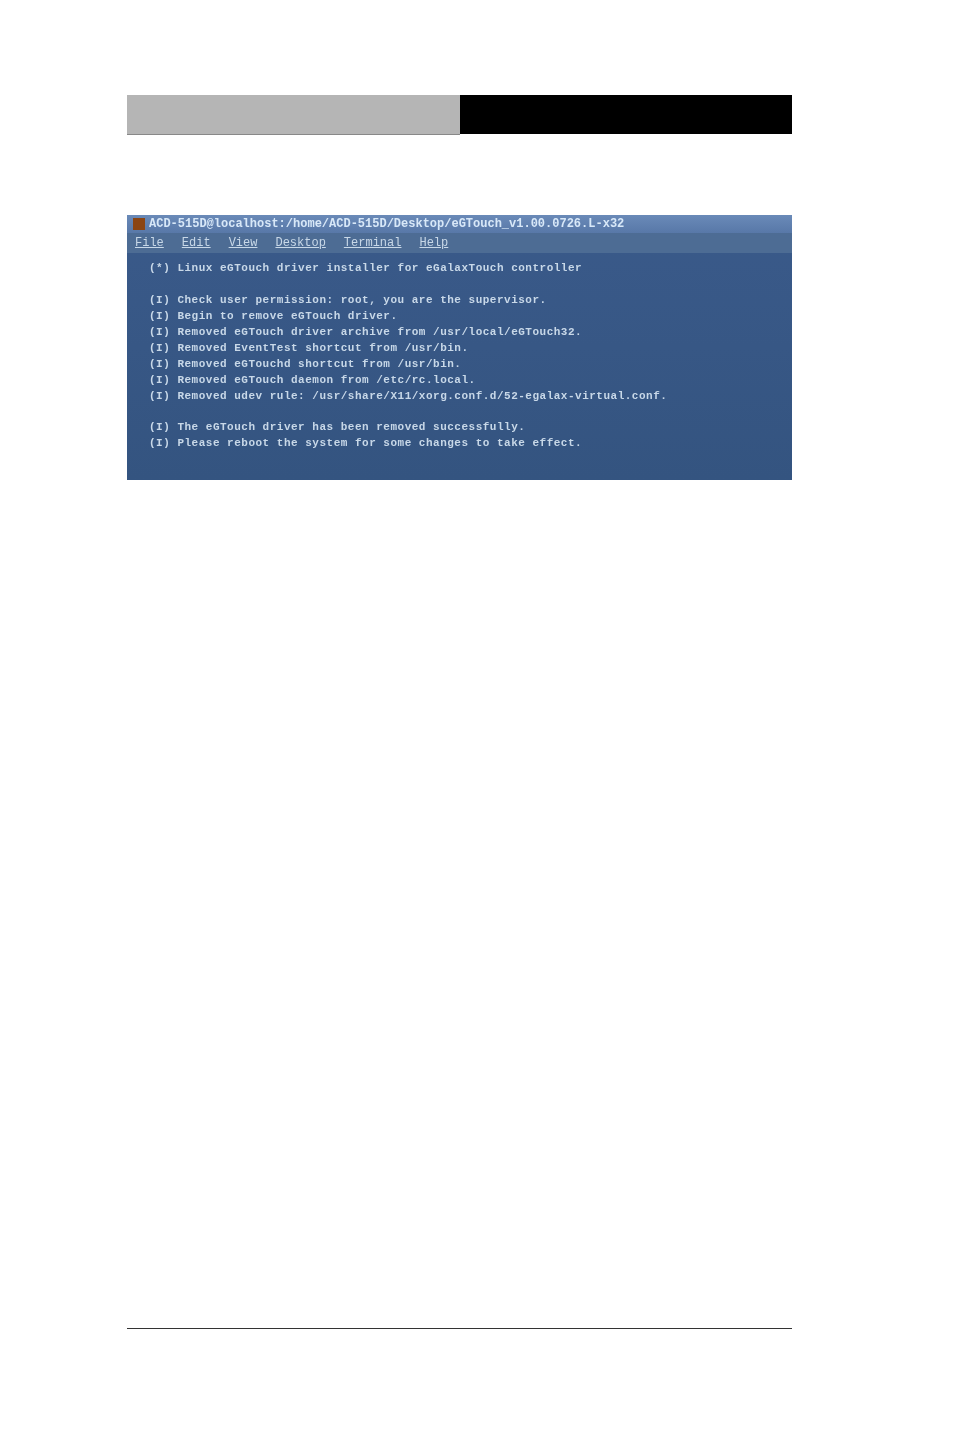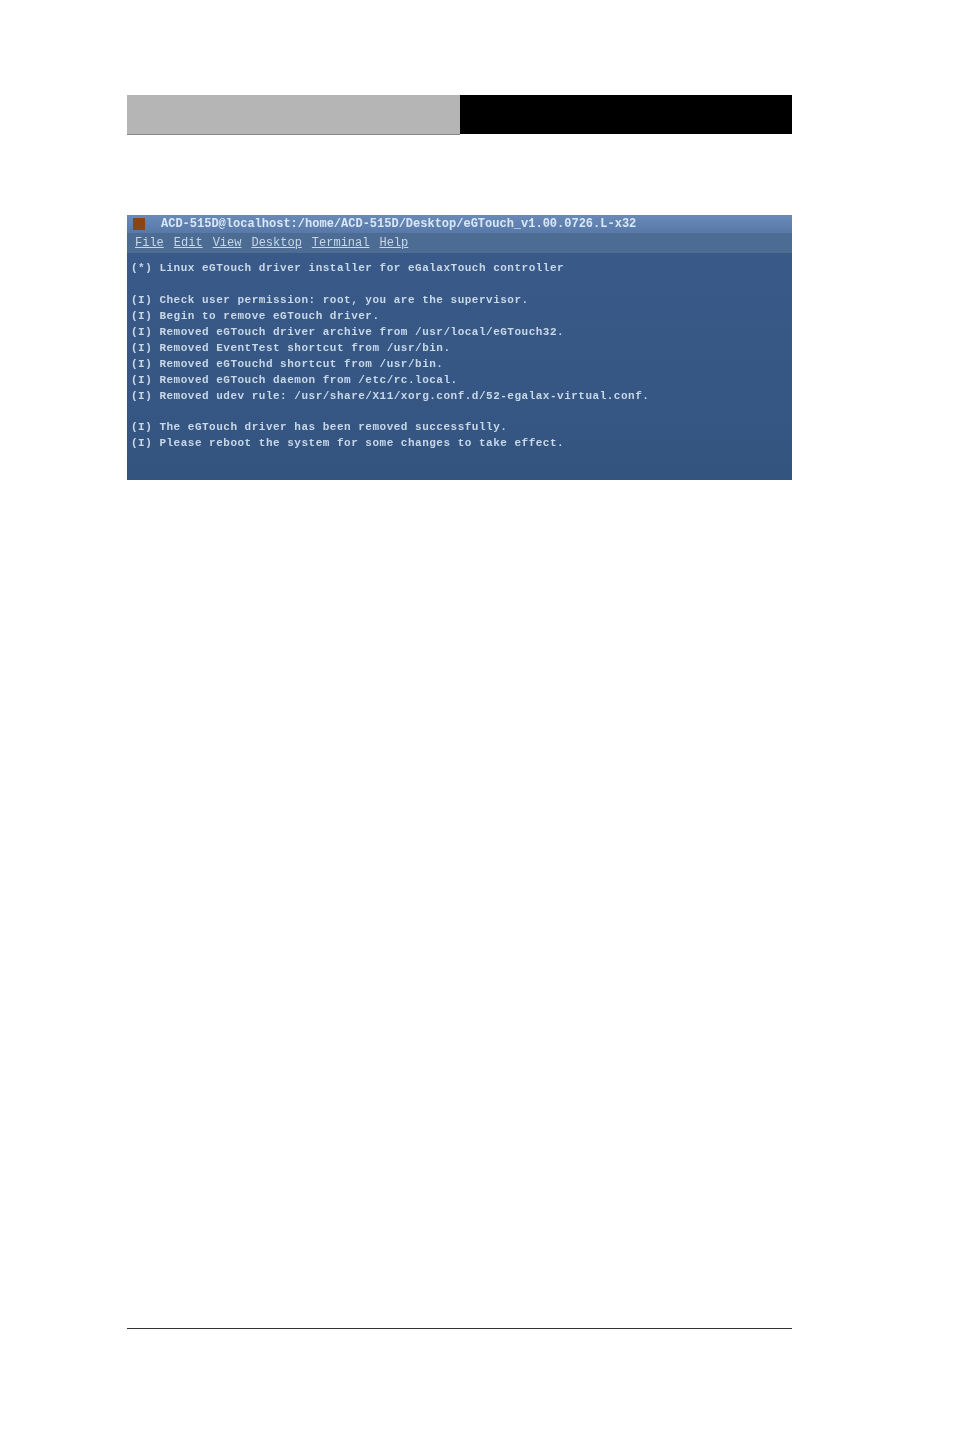--- a/index.html
+++ b/index.html
@@ -45,41 +45,41 @@
       font-family: 'Courier New', monospace;
     }
     .window-title {
       background: linear-gradient(180deg, #6a8ab8 0%, #5878a8 100%);
       color: #d8e8f8;
       padding: 2px 6px;
       font-size: 12px;
       font-weight: bold;
       display: flex;
       align-items: center;
-      gap: 16px;
+      gap: 4px;
     }
     .window-icon {
       width: 12px;
       height: 12px;
       background: #8B4513;
       display: inline-block;
     }
     .menu-bar {
       background: rgba(80, 110, 150, 0.9);
       padding: 3px 8px;
       font-size: 12px;
       color: #c8d8e8;
       display: flex;
-      gap: 10px;
+      gap: 18px;
     }
     .menu-item {
       text-decoration: underline;
     }
     .terminal-content {
-      padding: 8px 4px;
+      padding: 8px 22px;
       color: #c8d8e8;
       font-size: 11px;
       line-height: 1.45;
       font-weight: bold;
       letter-spacing: 0.5px;
     }
     .terminal-line {
       white-space: pre;
     }
     .page-footer-line {

